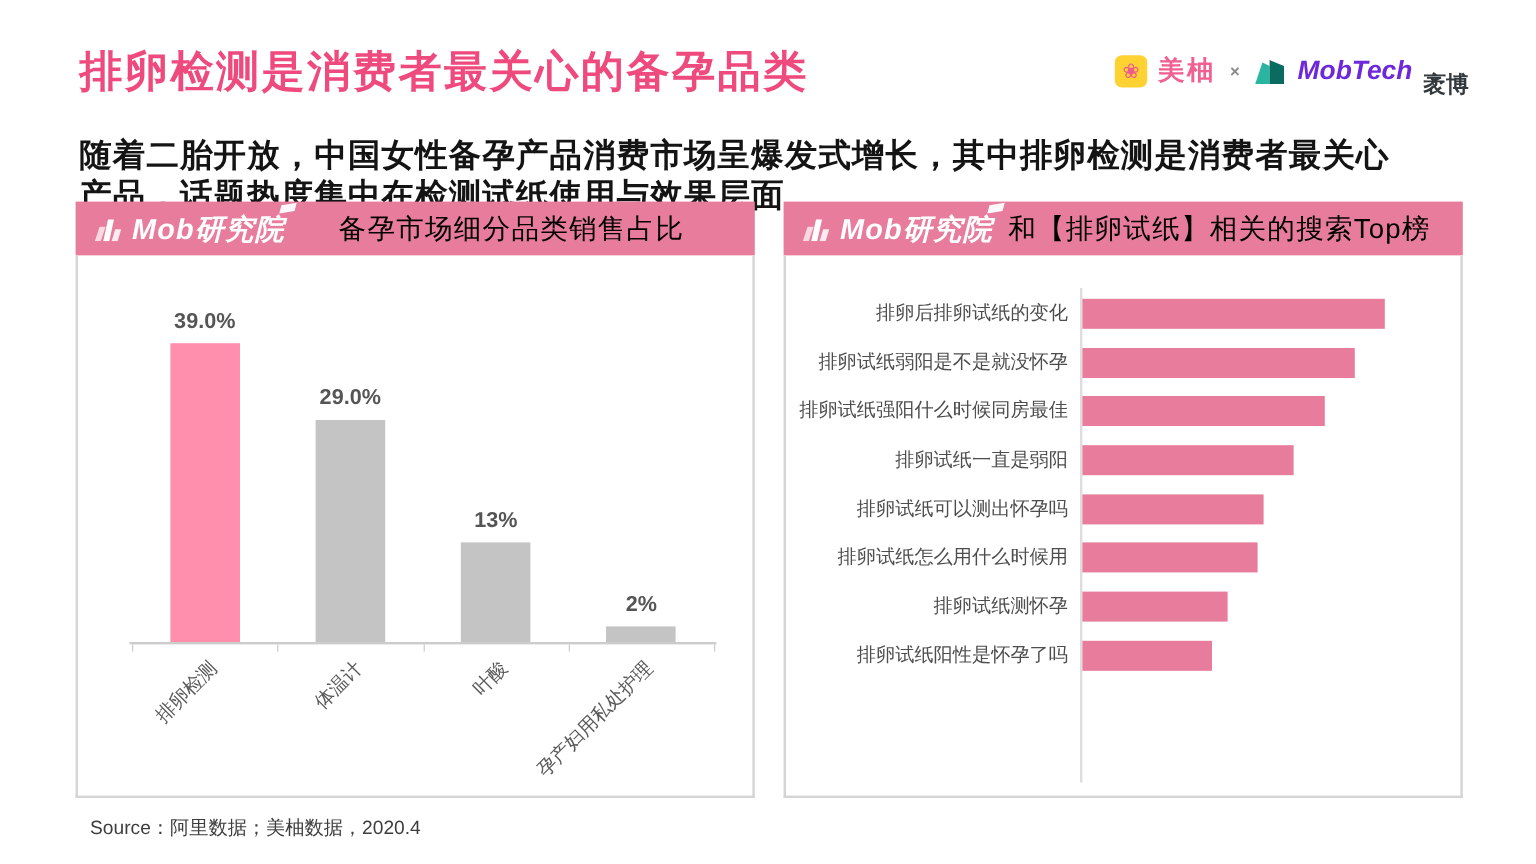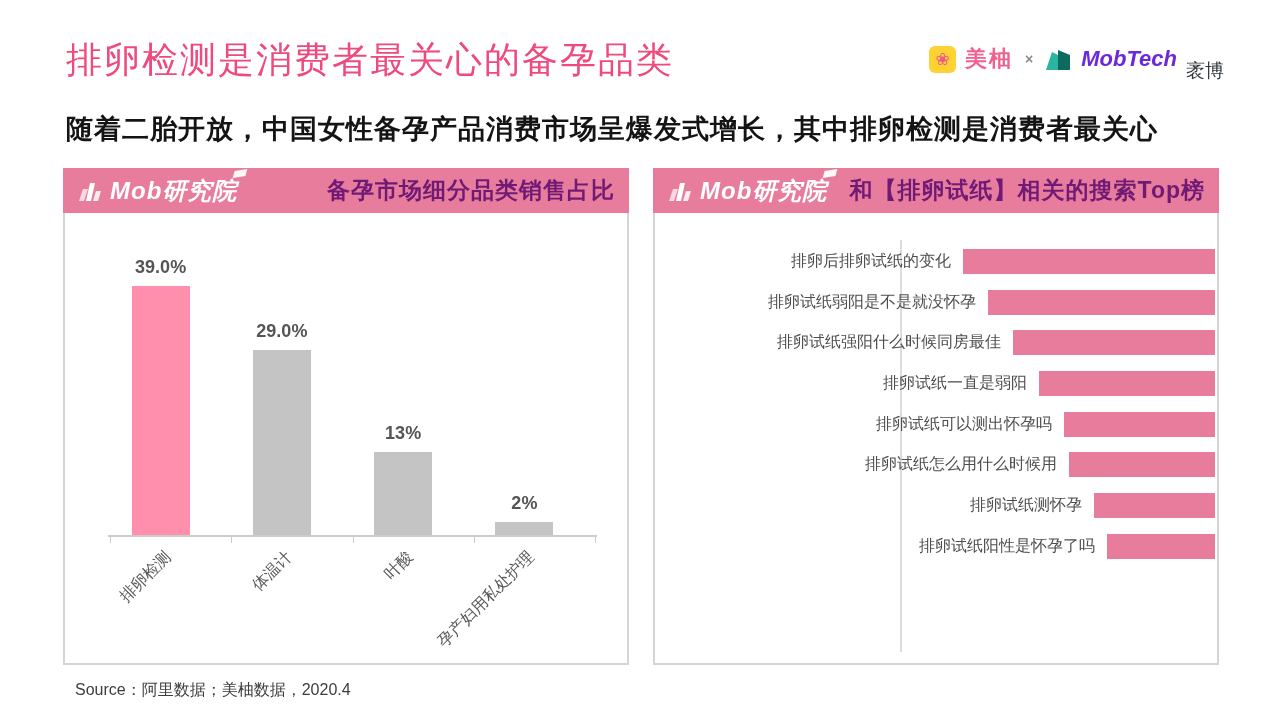--- a/index.html
+++ b/index.html
@@ -4,96 +4,97 @@
 <style>
   * { margin:0; padding:0; box-sizing:border-box; }
   html,body { width:1280px; height:720px; }
   body {
     position:relative; background:#ffffff; overflow:hidden;
     font-family:"Liberation Sans","DejaVu Sans",sans-serif;
   }
   
   .page-title {
     position:absolute; left:66px; top:36px;
-    font-size:36px; font-weight:400; color:#EE4A7D; letter-spacing:2px;
+    font-size:36px; font-weight:700; color:#EE4A7D; letter-spacing:2px;
   }
   .page-subtitle {
     position:absolute; left:66px; top:92px; width:1160px;
     font-size:27px; font-weight:800; color:#141414; line-height:34px; letter-spacing:1px;margin-top:20px;
   }
   .brand-row {
     position:absolute; right:56px; top:34px;
     display:flex; align-items:center; gap:9px;
   }
   .meiyou-icon {
     width:27px; height:27px; background:#FFD233; border-radius:6px;
     display:flex; align-items:center; justify-content:center;
     color:#EE5A8B; font-size:17px; line-height:1;
   }
   .meiyou-label { font-size:22px; font-weight:700; color:#F0618F; letter-spacing:2px; }
   .brand-cross { font-size:14px; color:#8a8a8a; font-weight:700; margin:0 3px; }
   .mobtech-label { font-size:22px; font-weight:800; font-style:italic; color:#6d28d9; }
-  .mobtech-cn { font-size:19px; font-weight:400; color:#33383c;margin-top:24px; }
+  .mobtech-cn { font-size:19px; font-weight:700; color:#33383c;margin-top:24px; }
   
   .panel { position:absolute; top:168px; width:566px; height:497px; }
   .panel-left  { left:63px; }
   .panel-right { left:653px; }
   .panel-header {
     height:45px; background:#E77C9C; display:flex; align-items:center; padding:0 14px;
   }
   .mob-logo { position:relative; display:flex; align-items:center; gap:7px; color:#fff; flex:0 0 auto; }
   .mob-logo-text { font-size:24px; font-weight:800; font-style:italic; letter-spacing:1px; }
   .mob-cap {
     position:absolute; right:-9px; top:-5px; width:12px; height:7px; background:#fff;
     transform:skewX(-24deg) rotate(-10deg); opacity:.95;
   }
   .panel-title {
-    flex:1; text-align:right; color:#701a75; font-size:23px; font-weight:700; letter-spacing:1px;
+    flex:1; text-align:center; color:#000000; font-size:23px; font-weight:400; letter-spacing:1px;
   }
   .panel-body {
     position:relative; height:452px; background:#fff;
     border:2px solid #d5d5d5; border-top:none; overflow:visible;
   }
   
   .vplot {
-    position:absolute; left:35px; top:0; width:485px; height:322px;
+    position:absolute; left:45px; top:0; width:485px; height:322px;
     display:flex; overflow:visible;
   }
   .slot { position:relative; flex:1; overflow:visible; }
   .vbar { position:absolute; bottom:0; left:50%; transform:translateX(-50%); width:58px; }
   .vval {
     position:absolute; left:50%; transform:translateX(-50%);
     font-size:18px; font-weight:800; color:#555555; white-space:nowrap;
   }
   .vcat {
     position:absolute; top:334px; right:50%;
     transform:rotate(-45deg); transform-origin:top right;
     font-size:16px; color:#595959; white-space:nowrap;
   }
   .vaxis { position:absolute; left:43px; top:322px; width:489px; border-top:2px solid #cccccc; }
   .vtick { position:absolute; top:0; width:1px; height:6px; background:#cccccc; }
   
   .hrows { position:absolute; left:0; top:28px; right:2px; }
-  .hrow { display:flex; align-items:center; height:40.7px;justify-content:flex-end; }
+  .hrow { display:flex; align-items:center; height:40.7px; }
   .hlabel {
     flex:0 0 235px; text-align:right; font-size:16px; color:#4d4d4d; white-space:nowrap;
   }
   .hbar { height:25px; margin-left:12px; background:#E77C9C; }
   .haxis { position:absolute; left:245px; top:27px; width:2px; height:412px; background:#dddddd; }
   
   .icon-svg { display:block; }
   
   .source-line { position:absolute; left:75px; top:680px; font-size:16px; color:#3d3d3d; }
 </style>
 </head>
 <body>
 
 <div class="page-title">排卵检测是消费者最关心的备孕品类</div>
 <div class="page-subtitle">
   <div>随着二胎开放，中国女性备孕产品消费市场呈爆发式增长，其中排卵检测是消费者最关心</div>
+  <div>产品，话题热度集中在检测试纸使用与效果层面</div>
 </div>
 
 <div class="brand-row">
   <span class="meiyou-icon">❀</span>
   <span class="meiyou-label">美柚</span>
   <span class="brand-cross">×</span>
   <span>
     <svg class="icon-svg" width="27" height="24" viewBox="0 0 27 24">
       <path d="M1,23 L7,5 L13,8 L13,23 Z" fill="#2AB5A0"></path>
       <path d="M13,23 L13,3 L25,8 L25,23 Z" fill="#0B6B60"></path>

